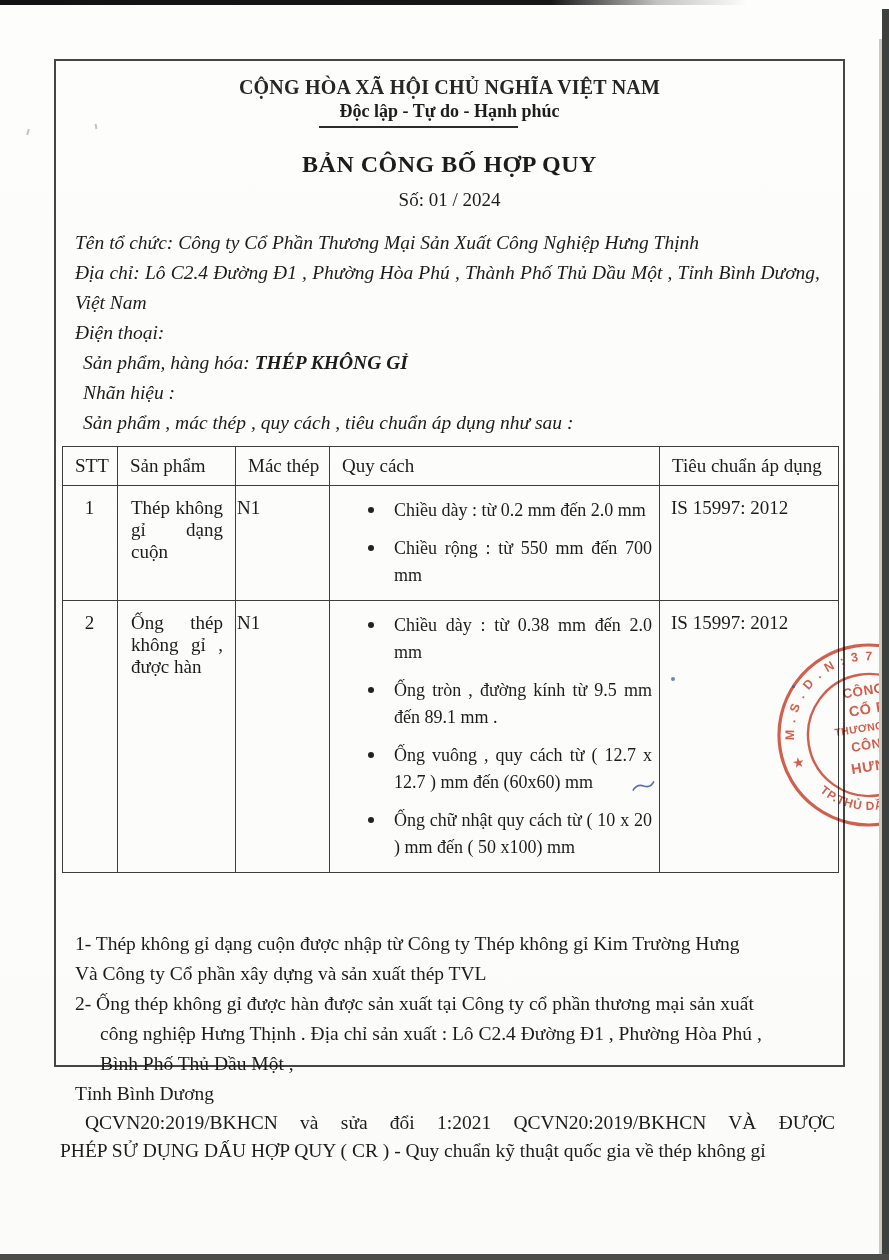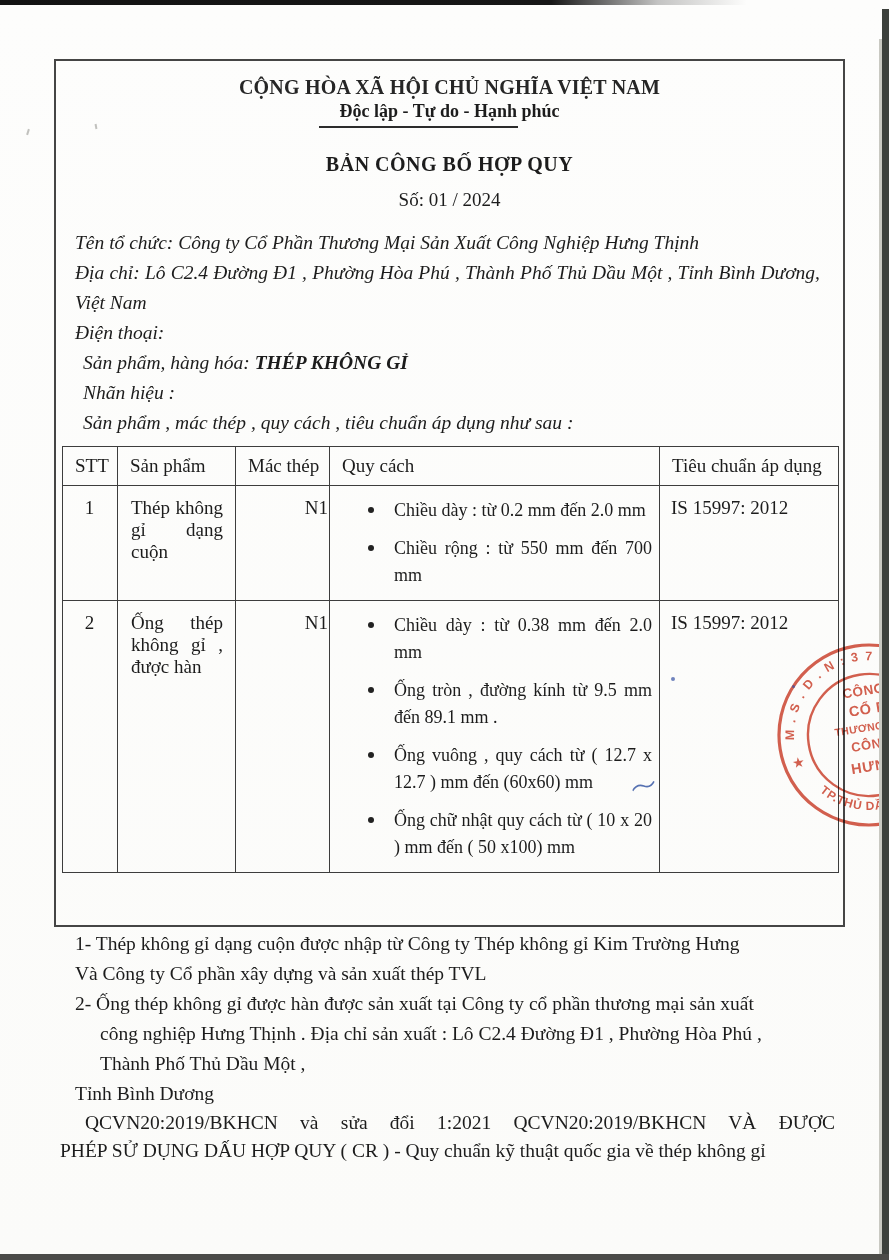--- a/index.html
+++ b/index.html
@@ -12,45 +12,45 @@
   }
   
   .edge-top{position:absolute;left:0;top:0;width:100%;height:5px;
     background:linear-gradient(to right,#131313 0%,#171717 62%,rgba(23,23,23,.25) 74%,rgba(23,23,23,0) 84%);}
   .edge-right{position:absolute;right:0;top:9px;bottom:0;width:7px;background:#3d413d;}
   .edge-right::before{content:'';position:absolute;left:-3px;top:30px;bottom:0;width:3px;background:#c9c9c2;}
   .edge-bottom{position:absolute;left:0;bottom:0;width:100%;height:6px;background:#4b4b48;}
 
   
   .sheet{
-    position:absolute; left:54px; top:59px; width:791px; height:868px;
+    position:absolute; left:54px; top:59px; width:791px; height:1008px;
     border:2px solid #454545; box-sizing:border-box;
     padding-top:14px;
   }
   .center{text-align:center;}
   .head1{font-weight:bold;font-size:20px;line-height:24px;letter-spacing:.2px;color:#262626;}
   .motto-wrap{margin-top:0;line-height:24px;}
   .motto{position:relative;display:inline-block;font-weight:bold;font-size:18px;}
   .motto::after{content:'';position:absolute;left:-20px;right:42px;bottom:-5px;height:2px;background:#2c2c2c;}
-  .doc-title{margin-top:26px;font-weight:bold;font-size:20px;line-height:28px;letter-spacing:.5px;}
+  .doc-title{margin-top:26px;font-weight:bold;font-size:24px;line-height:28px;letter-spacing:.5px;}
   .doc-no{margin-top:10px;font-size:19px;line-height:24px;}
 
   .body-block{margin:16px 26px 0 19px;font-style:italic;}
   .bline{margin:0;font-size:19.5px;line-height:30px;text-align:justify;width:745px;}
   .indent{padding-left:8px;}
   .bold{font-weight:bold;}
 
   table.spec{border-collapse:collapse;margin:8px 0 0 6px;table-layout:fixed;width:776px;border-radius:11px;}
   table.spec th, table.spec td{border:1.6px solid #3d3d3d;font-weight:normal;font-size:19px;vertical-align:top;}
   table.spec th{height:38px;vertical-align:middle;text-align:left;padding:0 4px 0 12px;}
   th.c-stt, td.c-stt{text-align:center;padding-left:0;}
   td{padding-top:11px;}
   td.c-stt{width:55px;}
   td.c-prod{padding:11px 12px 0 13px;text-align:justify;}
-  td.c-grade{text-align:right;}
+  td.c-grade{text-align:left;}
   td.c-std{padding:11px 8px 0 11px;}
   tr.r1 td{height:93px;}
   tr.r2 td{height:233px;}
   .qcell{padding:11px 6px 0 0;}
   .qitem{display:flex;gap:20px;padding-left:38px;margin-bottom:11px;}
   .qdot{flex:0 0 auto;width:6px;height:6px;border-radius:50%;background:#222;margin-top:10px;}
   .qtext{font-size:18px;line-height:27px;text-align:justify;width:258px;}
 
   .notes{margin:56px 0 0 19px;font-size:19.5px;line-height:30px;}
   .nline{width:763px;text-align:justify;}
@@ -152,21 +152,21 @@
         <td class="c-std">IS 15997: 2012</td>
       </tr>
     </tbody>
       </table>
 
     <div class="notes">
       <div class="nline">1- Thép không gỉ dạng cuộn được nhập từ Công ty Thép không gỉ Kim Trường Hưng</div>
       <div class="nline">Và Công ty Cổ phần xây dựng và sản xuất thép TVL</div>
       <div class="nline">2- Ống thép không gỉ được hàn được sản xuất tại Công ty cổ phần thương mại sản xuất</div>
       <div class="nline nindent">công nghiệp Hưng Thịnh . Địa chỉ sản xuất : Lô C2.4 Đường Đ1 , Phường Hòa Phú ,</div>
-      <div class="nline nindent">Thành Phố Thủ Dầu Một ,</div>
+      <div class="nline nindent">Bình Phố Thủ Dầu Một ,</div>
       <div class="nline">Tỉnh Bình Dương</div>
       <div class="qcvn1">QCVN20:2019/BKHCN và sửa đổi 1:2021 QCVN20:2019/BKHCN VÀ ĐƯỢC</div>
       <div class="qcvn2">PHÉP SỬ DỤNG DẤU HỢP QUY ( CR ) -  Quy chuẩn kỹ thuật quốc gia về thép không gỉ</div>
     </div>
 
   </div>
 
   <svg class="stamp" width="236" height="244" viewBox="0 0 236 244">
     <g transform="rotate(-9 113 119)" fill="none" stroke="#cf4a36">
       <circle cx="113" cy="119" r="90" stroke-width="3.2"></circle>

